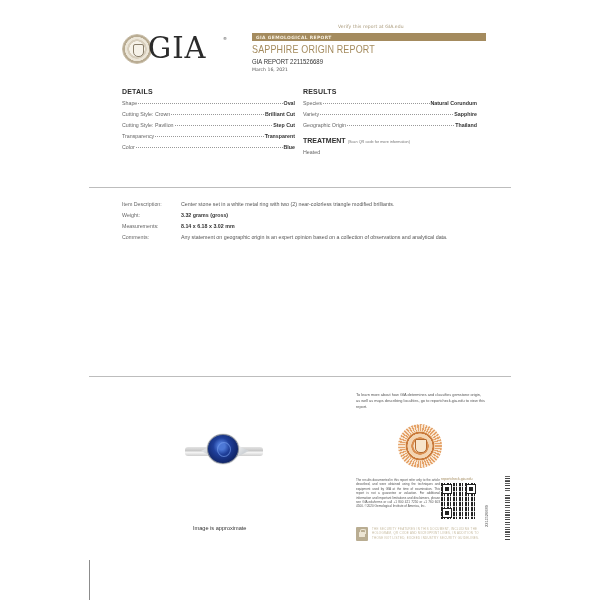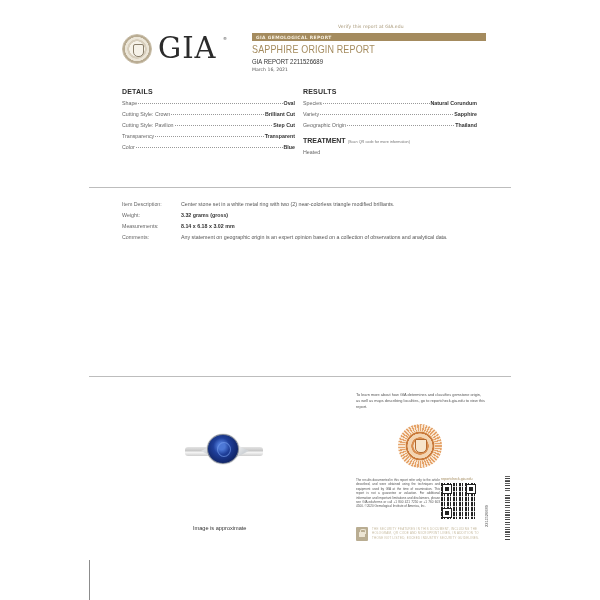--- a/index.html
+++ b/index.html
@@ -8,21 +8,21 @@
 
   .abs { position: absolute; }
 
   
   .verify { left: 338px; top: 24px; font-size: 4.5px; color: #a89878; letter-spacing: 0.1px; }
   .logo-seal { left: 122px; top: 34px; width: 30px; height: 30px; border-radius: 50%;
     background: radial-gradient(circle, #f6f2e8 0 38%, #d8cfbd 40% 48%, #ece6d8 50% 60%, #b8ab92 62% 70%, #e8e1d2 72%);
     border: 1px solid #c6bba5; }
   .logo-seal::after { content: ""; position: absolute; left: 10px; top: 9px; width: 9px; height: 11px;
     border: 1.2px solid #8a7f6b; border-radius: 2px 2px 5px 5px; }
-  .logo-text { left: 158px; top: 32px; font-family: "DejaVu Serif", serif; font-size: 29px; color: #2b2b2b; letter-spacing: 1px; line-height: 32px; }
+  .logo-text { left: 148px; top: 32px; font-family: "DejaVu Serif", serif; font-size: 29px; color: #2b2b2b; letter-spacing: 1px; line-height: 32px; }
   .logo-reg { left: 223px; top: 36px; font-size: 4px; color: #333; }
 
   .band { left: 252px; top: 33px; width: 234px; height: 8px; background: #a48b5e; }
   .band-text { left: 256px; top: 34.5px; font-size: 4.4px; color: #f6efdf; font-weight: bold; letter-spacing: 0.4px; }
   .report-title { left: 252px; top: 43px; font-family: "Liberation Sans", sans-serif; font-size: 11.5px; color: #a48b5e; letter-spacing: 0.2px; transform: scaleX(0.78); transform-origin: left; white-space: nowrap; }
   .report-no { left: 252px; top: 57px; font-family: "Liberation Sans", sans-serif; font-size: 7.5px; color: #333; transform: scaleX(0.8); transform-origin: left; white-space: nowrap; }
   .report-date { left: 252px; top: 67px; font-size: 4.6px; color: #555; }
 
   
   .sec-head { font-family: "Liberation Sans", sans-serif; font-size: 7px; font-weight: bold; color: #2f2f2f; letter-spacing: 0.2px; }

